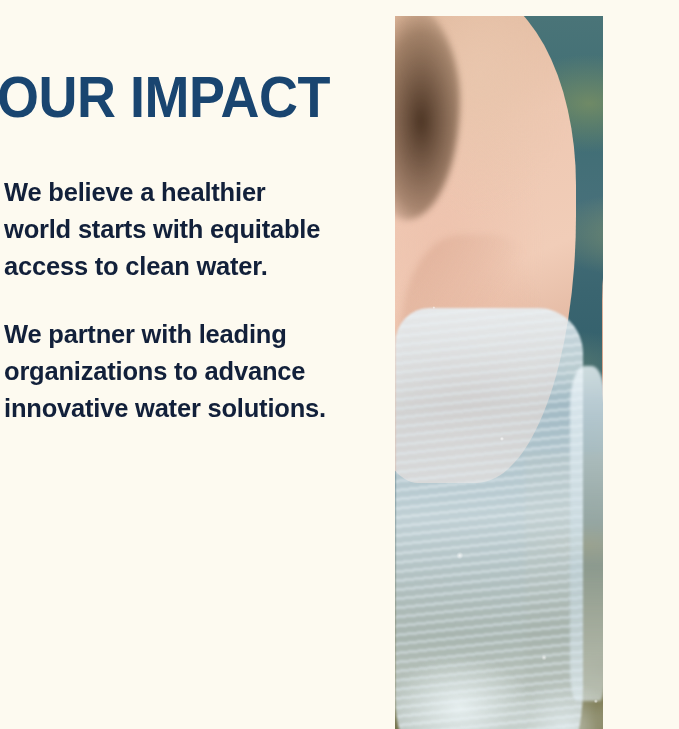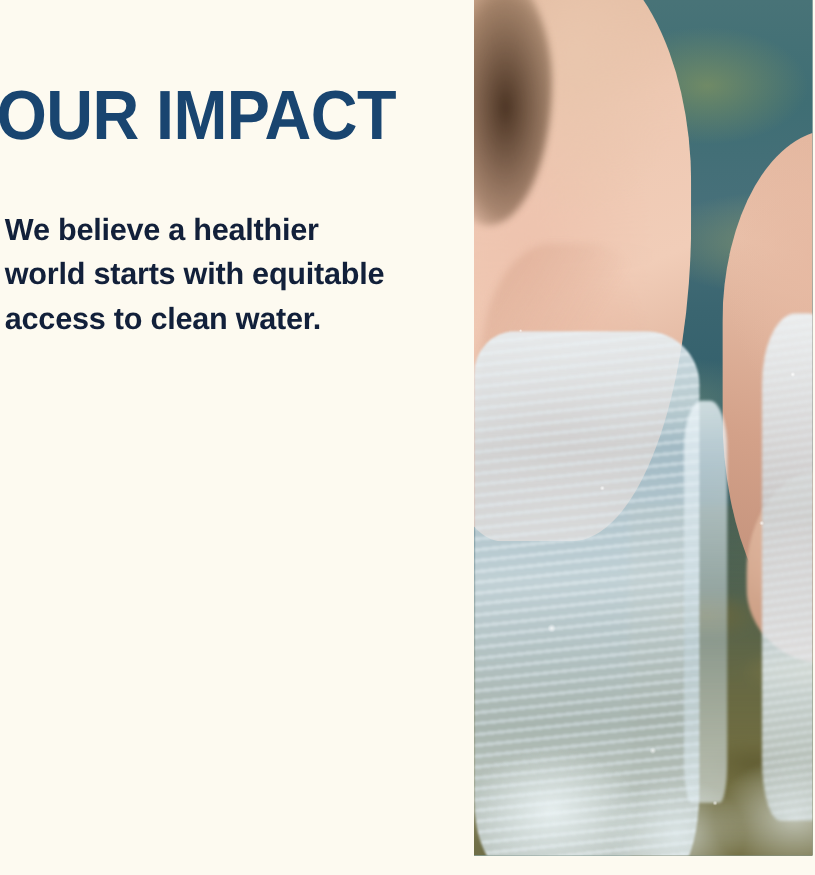--- a/index.html
+++ b/index.html
@@ -8,26 +8,25 @@
     padding: 0;
     background: #fdfaf0;
   }
   body {
     font-family: "Liberation Sans", sans-serif;
     -webkit-font-smoothing: antialiased;
   }
 
   .banner {
     position: relative;
-    width: 677px;
+    width: 603px;
     height: 729px;
     overflow: hidden;
     background: #fdfaf0;
     display: flex;
-    align-items: flex-end;
   }
 
   
   .text-panel {
     position: relative;
     width: 355px;
     height: 729px;
     background: #fdfaf0;
     box-sizing: border-box;
     padding: 0;
@@ -271,20 +270,21 @@
 <div class="banner">
 
   <section class="text-panel">
 
     <h1 class="headline">OUR IMPACT</h1>
 
     <div class="body-copy">
 
       <p class="para">We believe a healthier world starts with equitable access to clean water.</p>
 
+      <p class="para">We partner with leading organizations to advance innovative water solutions.</p>
 
 
     </div>
   </section>
 
   <figure class="photo-panel">
     <div class="layer water-bg"></div>
     <div class="layer riverbed"></div>
     <div class="layer hand-left"></div>
     <div class="layer wrist-shadow"></div>

